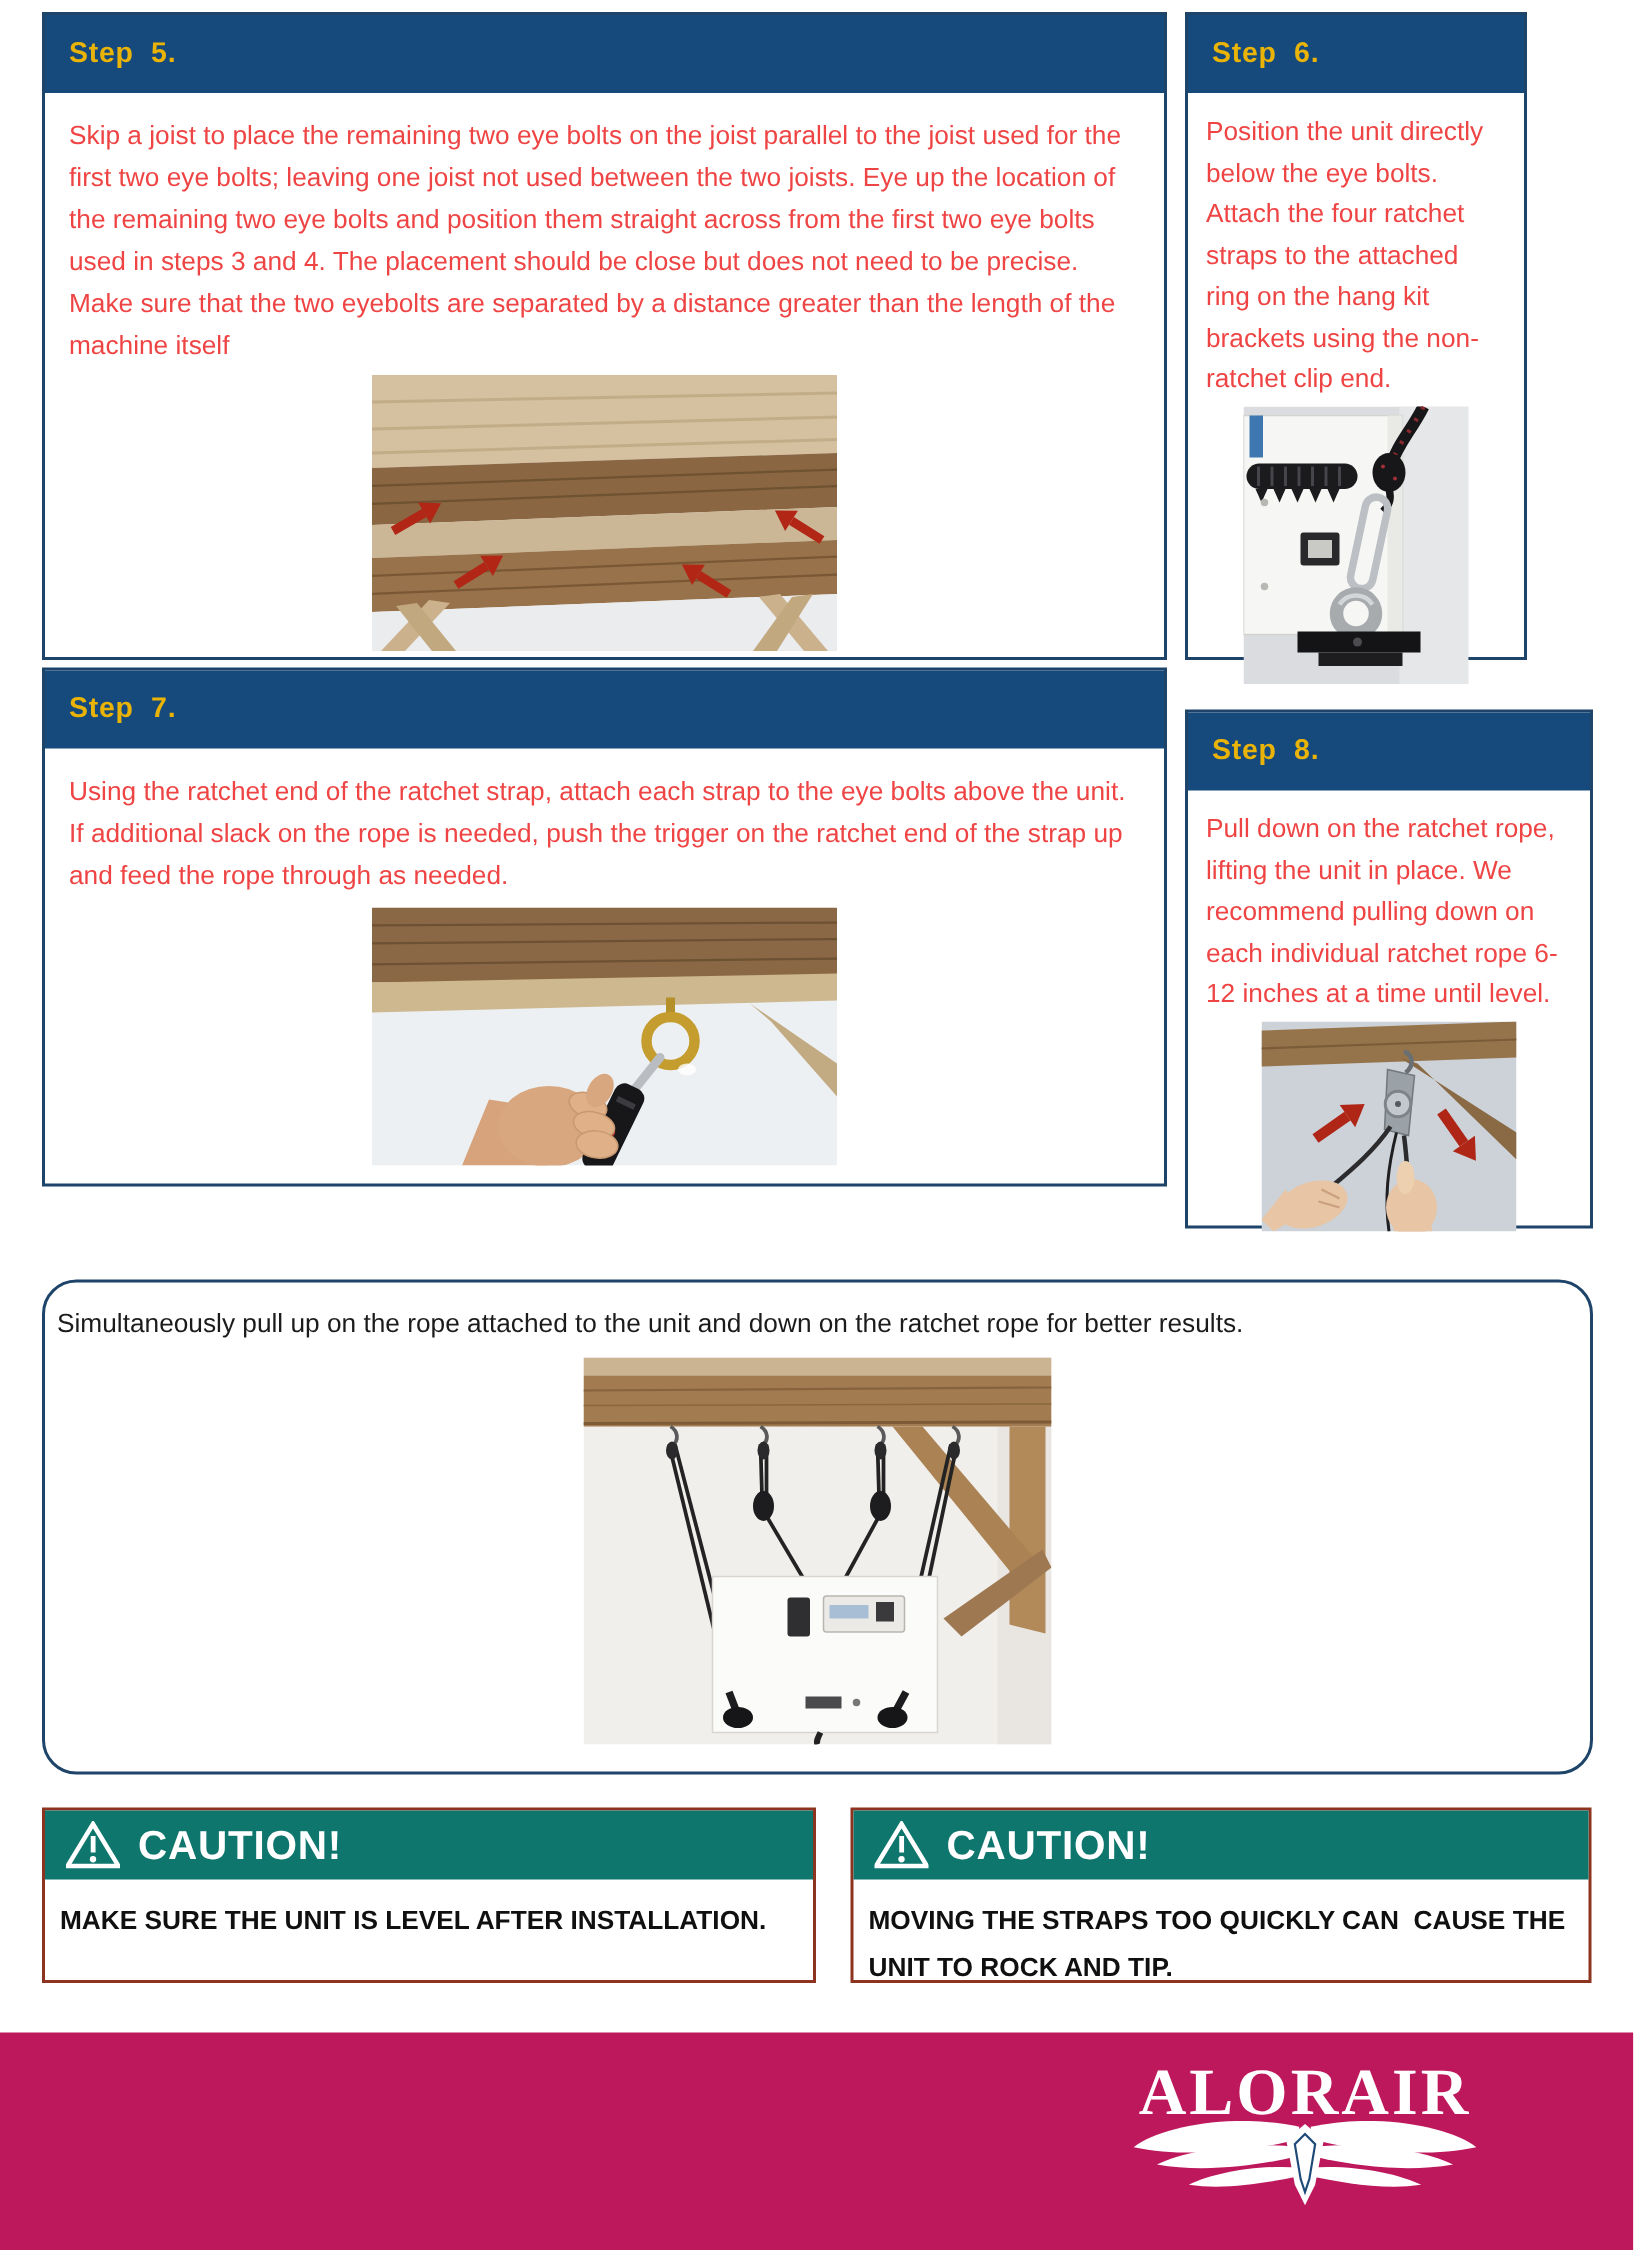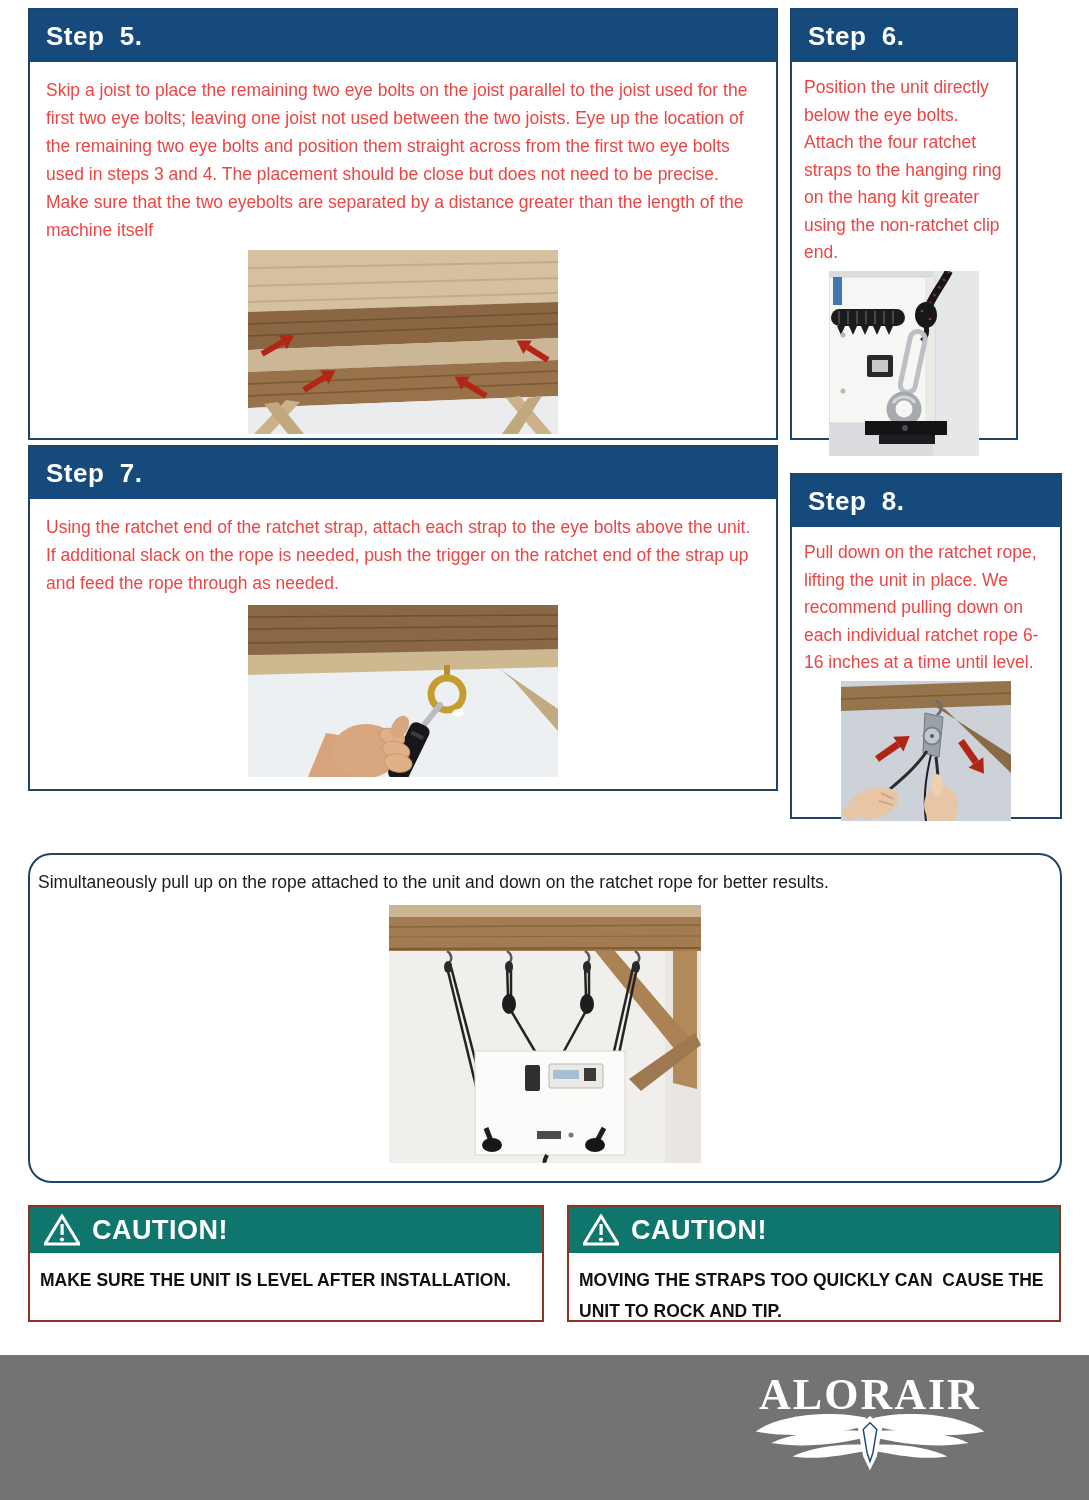--- a/index.html
+++ b/index.html
@@ -4,41 +4,41 @@
 <style>
   html,body { margin:0; padding:0; background:#ffffff; }
   .page {
     position:relative; width:1089px; height:1500px; background:#ffffff;
     font-family:"Liberation Sans","DejaVu Sans",sans-serif; overflow:hidden;
   }
   .box {
     position:absolute; background:#ffffff; border:2px solid #1e4469; box-sizing:border-box;
   }
   .step-header { height:52px; background:#164a7c; display:flex; align-items:center; padding-left:16px; }
-  .step-title { color:#ffffff; font-weight:bold; font-size:26px; white-space:pre; letter-spacing:.5px; }
+  .step-title { color:#eab308; font-weight:bold; font-size:19px; white-space:pre; letter-spacing:.5px; }
   .step-text {
     margin:0; padding:14px 16px 0 16px; font-size:17.5px; line-height:28px;
     color:#ef4444; white-space:pre-wrap;
   }
   .narrow .step-text { padding:12px 12px 0 12px; line-height:27.5px; }
   figure.photo { margin:6px auto 0 auto; padding:0; }
   figure.photo svg { display:block; }
 
   .note-text { margin:0; padding:14px 8px 0 8px; font-size:17.5px; line-height:26px; color:#1b1b1b; white-space:pre-wrap; }
 
   .caution { border-color:#8c341f; }
   .caution-header { height:46px; background:#0f766e; display:flex; align-items:center; padding-left:14px; }
   .caution-title { color:#ffffff; font-weight:bold; font-size:27px; letter-spacing:.5px; margin-left:12px; }
   .caution-body {
     margin:0; padding:12px 12px 0 10px; font-weight:bold; font-size:17.5px;
     line-height:31px; color:#101010; white-space:pre-wrap;
   }
 
   .footer {
-    position:absolute; left:0; top:1355px; width:1089px; height:145px; background:#737373;
+    position:absolute; left:0; top:1355px; width:1089px; height:145px; background:#be185d;
   }
   .logo { position:absolute; left:742px; top:18px; width:256px; text-align:center; }
   .brand-text {
     font-family:"Liberation Serif","DejaVu Serif",serif; font-weight:bold; font-size:44px;
     color:#ffffff; letter-spacing:2px; line-height:1; white-space:pre;
   }
   .wings { margin-top:-3px; }
 </style>
 </head>
 <body>
@@ -92,21 +92,21 @@
             <polygon points="24,-8 37,0 24,8"></polygon>
           </g>
       </svg>
     </figure>
   </section>
 
   <section class="box narrow" style="left:790px; top:8px; width:228px; height:432px;">
     <header class="step-header">
       <span class="step-title">Step  6.</span>
     </header>
-    <p class="step-text">Position the unit directly below the eye bolts. Attach the four ratchet straps to the hanging ring on the hang kit greater using the non-ratchet clip end.</p>
+    <p class="step-text">Position the unit directly below the eye bolts. Attach the four ratchet straps to the attached ring on the hang kit brackets using the non-ratchet clip end.</p>
     <figure class="photo" style="width:150px; margin-top:4px;" aria-label="strap-clipped-to-hang-kit-ring-photo">
       <svg width="150" height="185" viewBox="0 0 150 185">
         <rect width="150" height="185" fill="#dadcdf"></rect>
         <rect x="104" width="46" height="185" fill="#e6e7e9"></rect>
         <rect x="0" y="6" width="106" height="146" fill="#f6f6f4" stroke="#d3d2ce"></rect>
         <rect x="96" y="6" width="10" height="146" fill="#e9e9e6"></rect>
         <rect x="4" y="6" width="9" height="28" fill="#3f78b0"></rect>
         <rect x="2" y="38" width="74" height="17" rx="8.5" fill="#1b1b1d"></rect>
         <g stroke="#45454b" stroke-width="2">
           <line x1="10" y1="40" x2="10" y2="53"></line>
@@ -179,21 +179,21 @@
         <ellipse cx="150" cy="158" rx="14" ry="9" fill="#e0b189" stroke="#c89870" transform="rotate(8 150 158)"></ellipse>
         <ellipse cx="152" cy="122" rx="8" ry="12" fill="#d9a77f" transform="rotate(30 152 122)"></ellipse>
       </svg>
     </figure>
   </section>
 
   <section class="box narrow" style="left:790px; top:473px; width:272px; height:346px;">
     <header class="step-header">
       <span class="step-title">Step  8.</span>
     </header>
-    <p class="step-text">Pull down on the ratchet rope, lifting the unit in place. We recommend pulling down on each individual ratchet rope 6-16 inches at a time until level.</p>
+    <p class="step-text">Pull down on the ratchet rope, lifting the unit in place. We recommend pulling down on each individual ratchet rope 6-12 inches at a time until level.</p>
     <figure class="photo" style="width:170px; margin-top:4px;" aria-label="pulling-ratchet-rope-photo">
       <svg width="170" height="140" viewBox="0 0 170 140">
         <rect width="170" height="140" fill="#ccd2d8"></rect>
         <polygon points="0,6 170,0 170,24 0,30" fill="#96744b"></polygon>
         <line x1="0" y1="18" x2="170" y2="12" stroke="#7b5c39" stroke-width="1.5"></line>
         <polygon points="92,24 170,74 170,92 104,28" fill="#8a6a44"></polygon>
         <path d="M95,20 c6,2 7,10 1,14" stroke="#6a6f73" stroke-width="3" fill="none"></path>
         <polygon points="84,32 102,36 98,76 82,72" fill="#9aa1a7" stroke="#70777d"></polygon>
         <circle cx="91" cy="55" r="8.5" fill="#c2c8cd" stroke="#7c838a" stroke-width="2"></circle>
         <circle cx="91" cy="55" r="2" fill="#555a5f"></circle>

